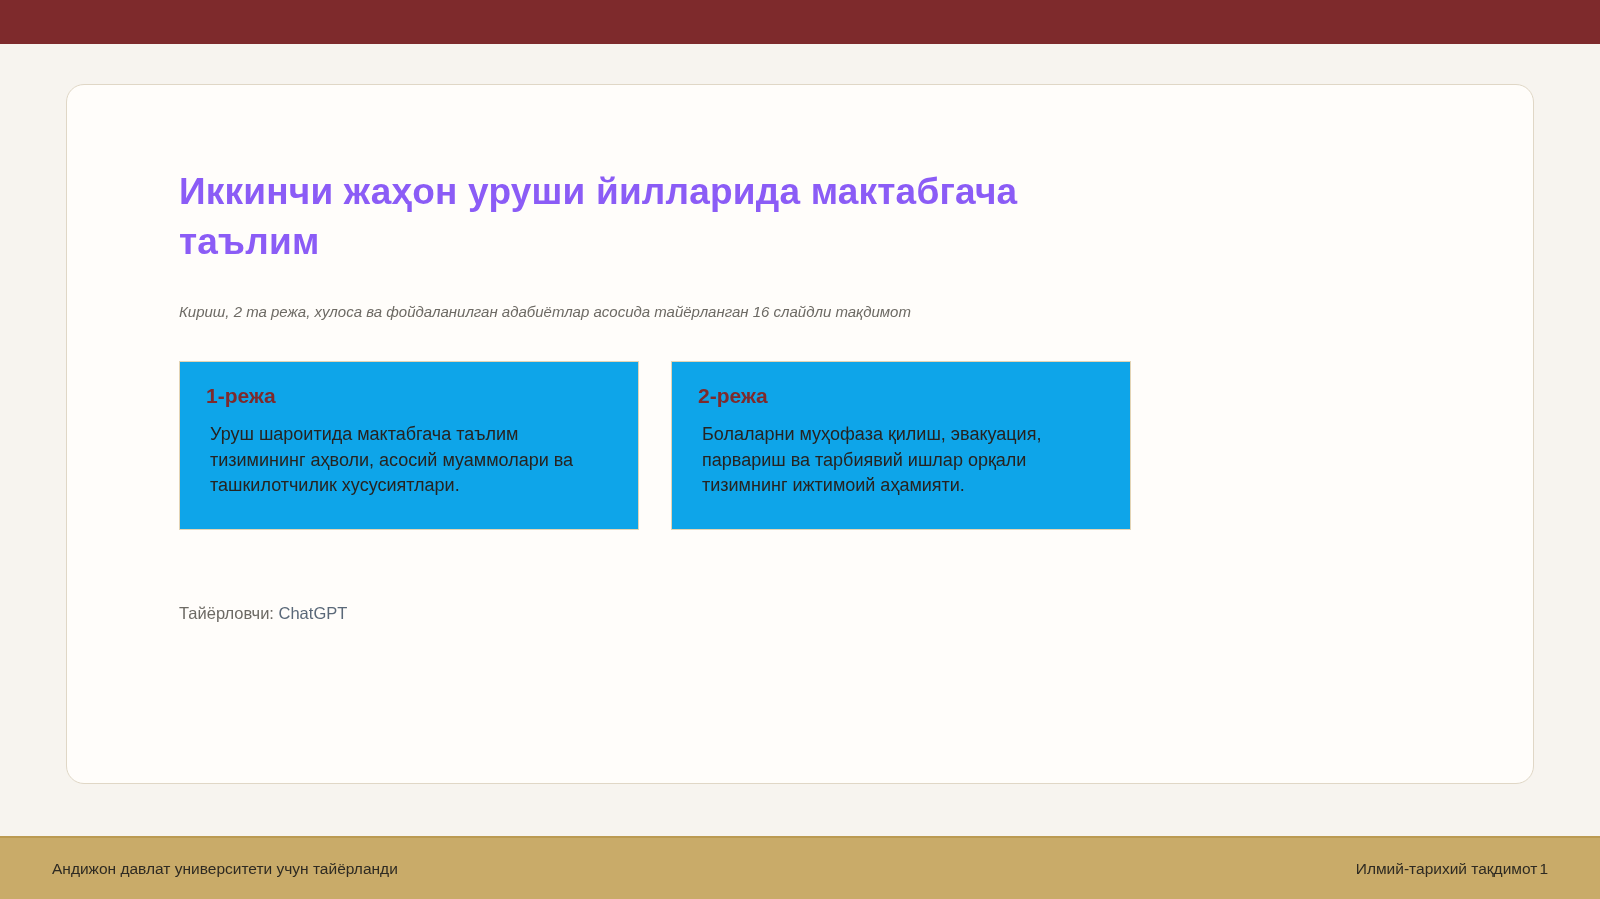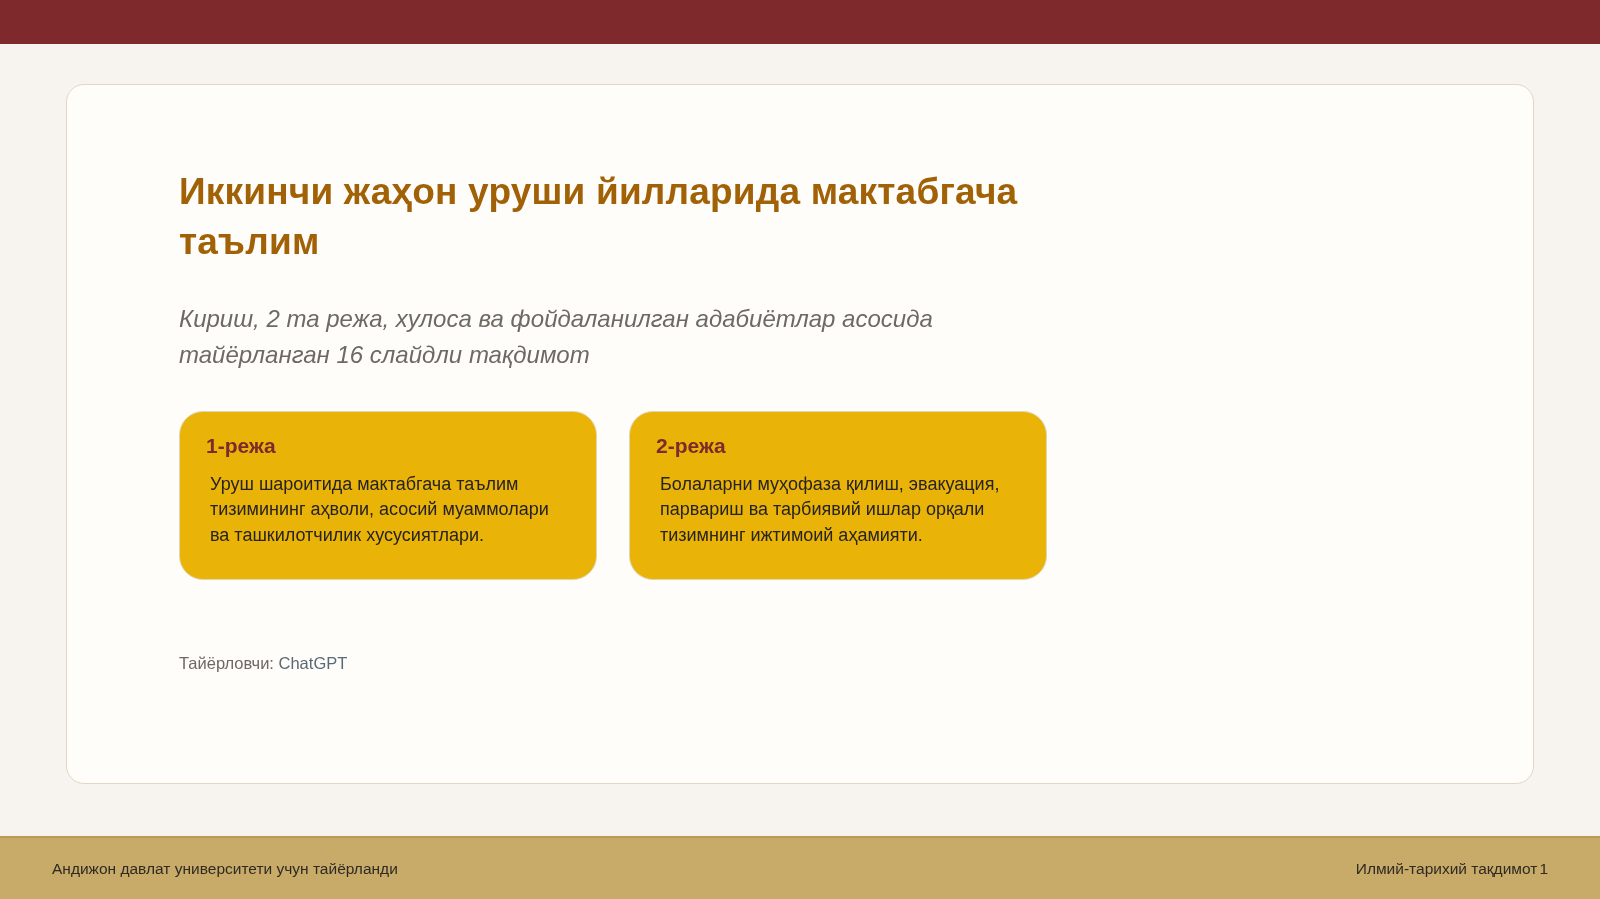--- a/index.html
+++ b/index.html
@@ -44,46 +44,46 @@
     border-radius: 18px;
     box-sizing: border-box;
     padding: 62px 62px 0 50px;
     position: relative;
   }
   .card-inner {
     padding-left: 62px;
     padding-top: 20px;
   }
   .title {
-    color: #a16207;
+    color: #8b5cf6;
     font-size: 37px;
     font-weight: bold;
     line-height: 1.35;
     letter-spacing: 0.2px;
     margin: 0 0 34px 0;
     max-width: 900px;
   }
   .subtitle {
     color: #6d6a64;
-    font-size: 24px;
+    font-size: 15px;
     font-style: italic;
     line-height: 1.5;
     margin: 0 0 38px 0;
     max-width: 760px;
   }
   .plans {
     display: flex;
     gap: 32px;
   }
   .plan-card {
-    width: 418px;
+    width: 460px;
     box-sizing: border-box;
-    background: #eab308;
+    background: #0ea5e9;
     border: 1px solid #e3d4b4;
-    border-radius: 24px;
+    border-radius: 0;
     padding: 22px 26px 26px 26px;
   }
   .plan-title {
     color: #7e2a2c;
     font-size: 21px;
     font-weight: bold;
     margin: 0 0 14px 0;
   }
   .plan-text {
     color: #262321;

